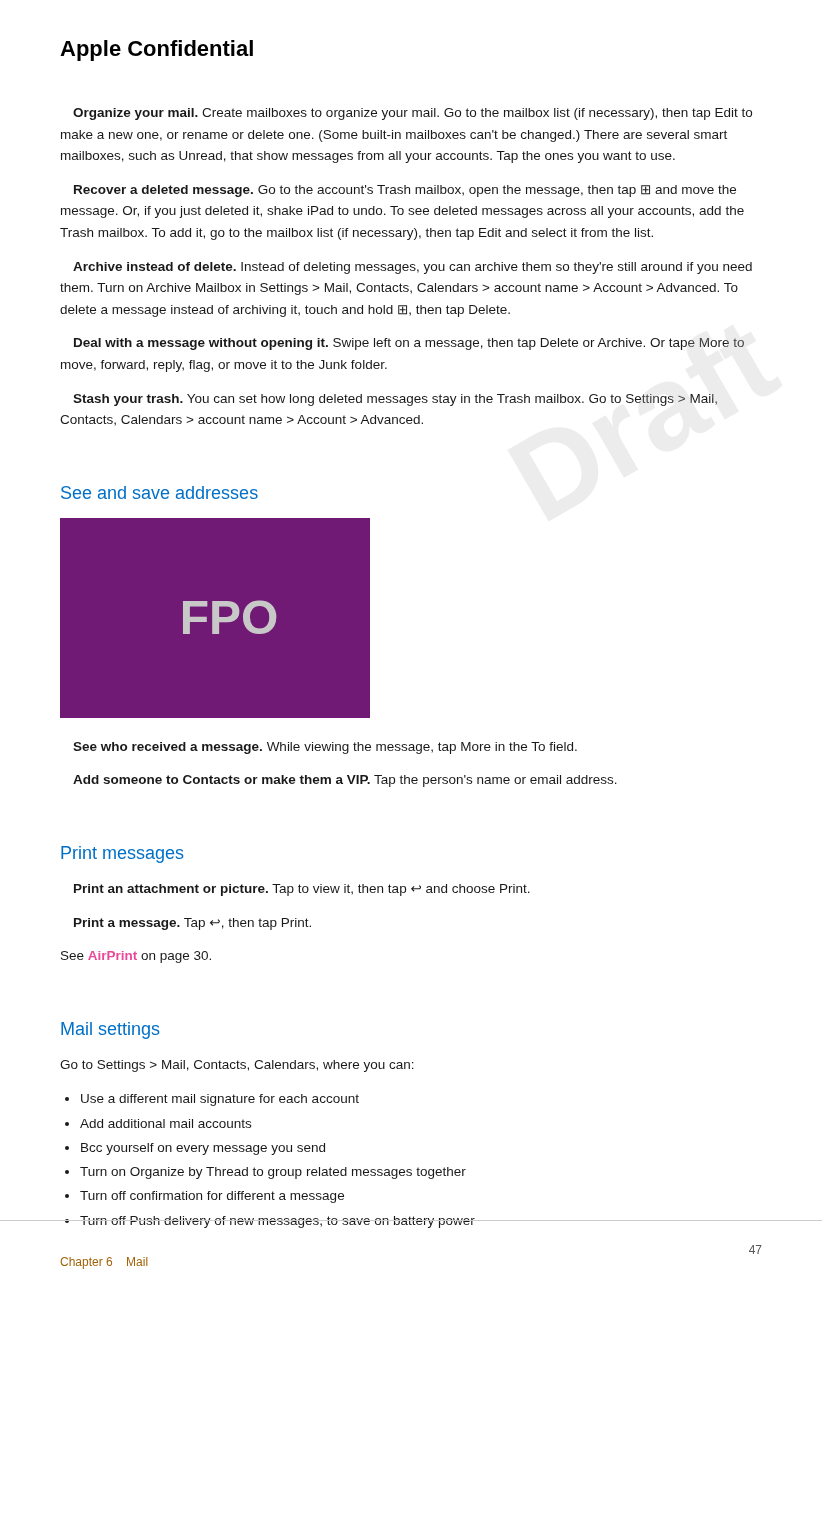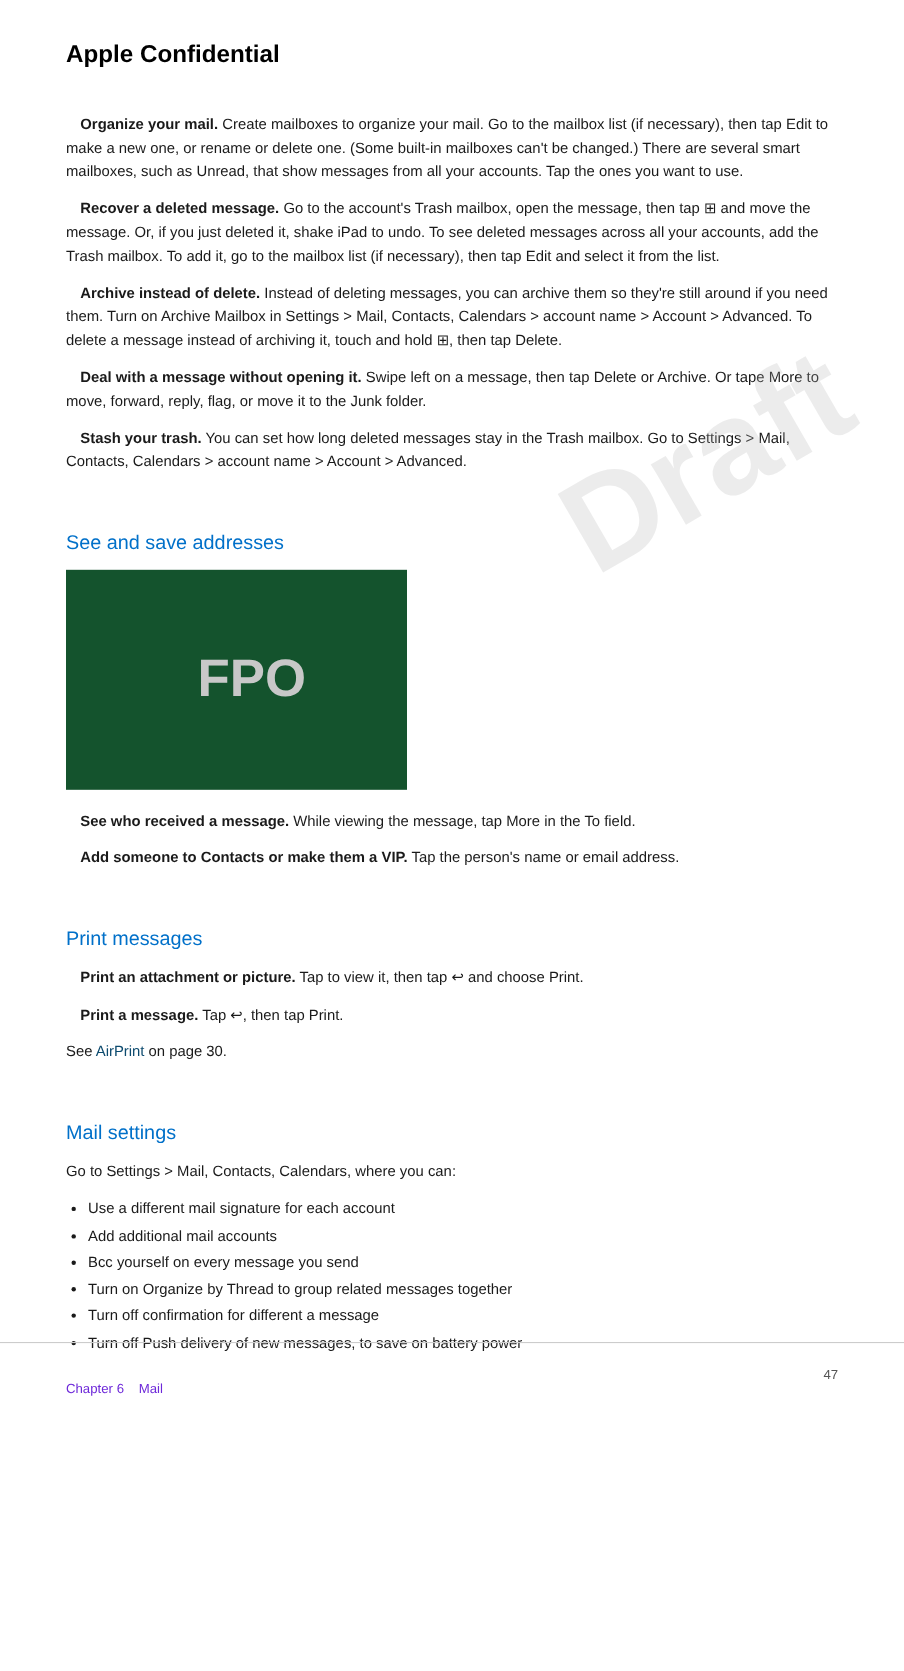--- a/index.html
+++ b/index.html
@@ -44,21 +44,21 @@
 
     .section-heading {
       font-size: 18px;
       font-weight: 300;
       color: #0070c9;
       margin-top: 24px;
       margin-bottom: 14px;
     }
 
     .fpo-box {
-      background-color: #14532d;
+      background-color: #701a75;
       width: 310px;
       height: 200px;
       display: flex;
       align-items: center;
       justify-content: center;
       margin-bottom: 18px;
       padding-left: 28px;
     }
 
     .fpo-label {
@@ -73,39 +73,40 @@
     }
 
     .bullet-list li {
       font-size: 13.5px;
       line-height: 1.8;
       list-style-type: disc;
       color: #1a1a1a;
     }
 
     .link-text {
-      color: #0c4a6e;
+      color: #ec4899;
+      font-weight: bold;
     }
 
     .footer {
       position: absolute;
       bottom: 24px;
       left: 0;
       right: 0;
       display: flex;
       justify-content: space-between;
       align-items: center;
       padding: 0 60px;
       border-top: 1px solid #ccc;
       padding-top: 10px;
     }
 
     .footer-chapter {
       font-size: 12px;
-      color: #6d28d9;
+      color: #a16207;
       margin-top: 24px;
     }
 
     .footer-page {
       font-size: 12px;
       color: #555;
     }
 
     .draft-watermark {
       position: absolute;

